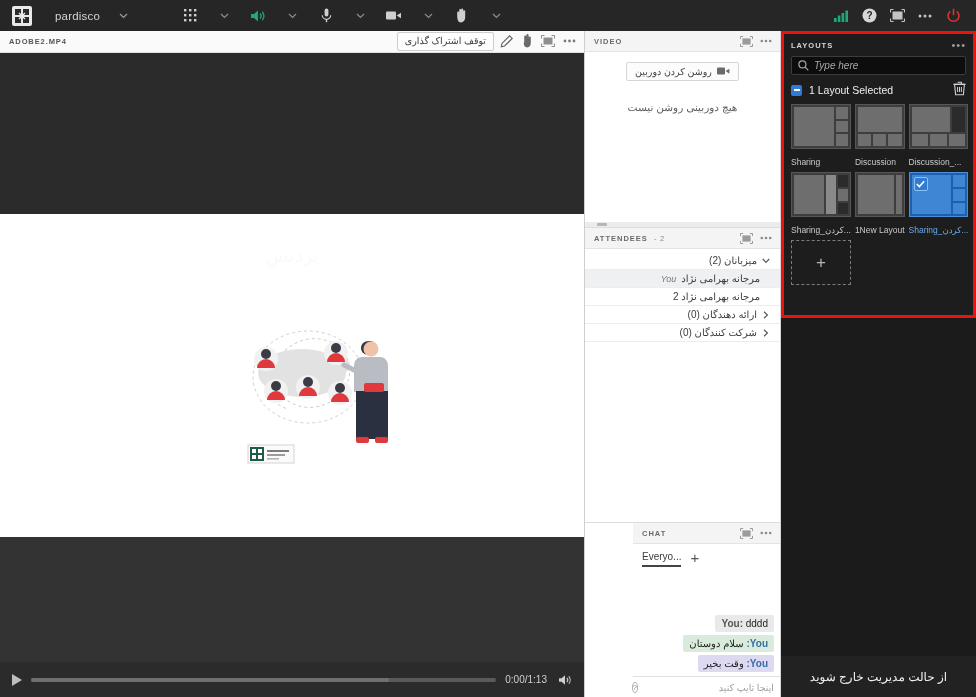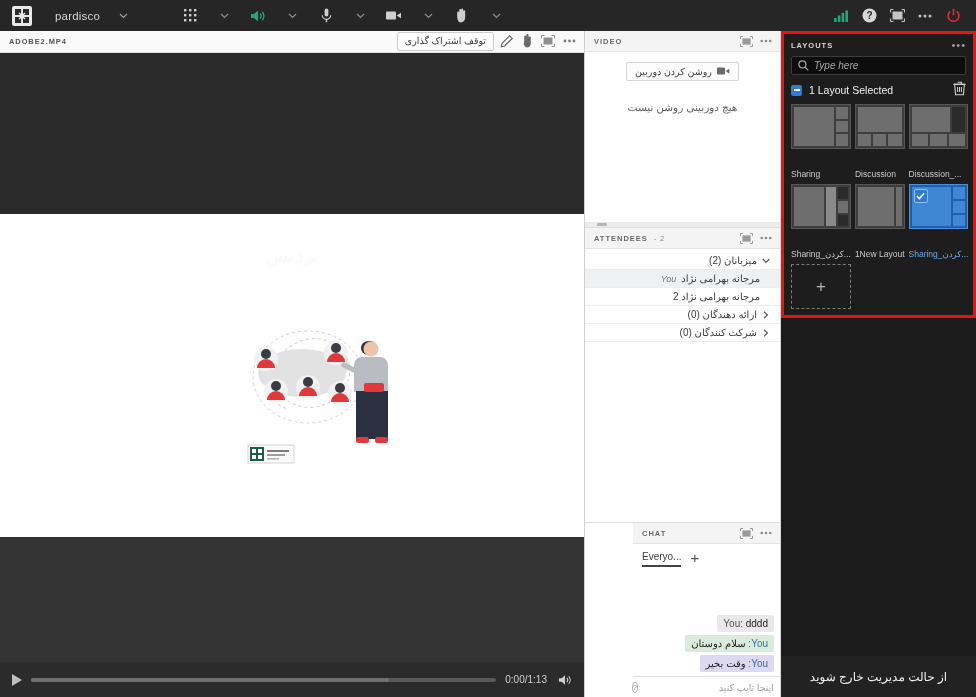--- a/index.html
+++ b/index.html
@@ -274,21 +274,21 @@
   }
   .bubble {
     align-self: flex-end;
     direction: rtl;
     font-size: 10px;
     padding: 3px 6px;
     border-radius: 2px;
     color: #222;
     max-width: 90%;
   }
-  .bubble .who { color: #3a6ea5; font-weight: 400; }
+  .bubble .who { color: #3a6ea5; font-weight: 700; }
   .bubble.g0 { background: #e9e9e9; }
   .bubble.g1 { background: #d9ecdc; }
   .bubble.g2 { background: #dcd9f0; margin-left: 45px; }
   .bubble.g0 .who { color: #555; }
   .bubble.g1 .who { color: #3a6ea5; }
   .bubble.g2 .who { color: #3a6ea5; }
   .chat-input-row {
     height: 21px;
     border-top: 1px solid #e1e1e1;
     display: flex; align-items: center;
@@ -391,21 +391,21 @@
     padding: 2px;
     gap: 2px;
   }
   .thumb.sel { background: #1e5fae; border-color: #4a8fd8; }
   .thumb .blk { background: #6e6e6e; }
   .thumb.sel .blk { background: #3f86d4; }
   .thumb .dark { background: #2b2b2b; }
   .lay-label {
     color: #c9c9c9;
     font-size: 8.5px;
-    margin-top: 20px;
+    margin-top: 8px;
     white-space: nowrap;
     overflow: hidden;
     line-height: 1.2;
   }
   .lay-label.sel { color: #6aa9e8; }
   .thumb-add {
     height: 45px;
     border: 1px dashed #7c7c7c;
     background: transparent;
     display: flex; align-items: center; justify-content: center;

